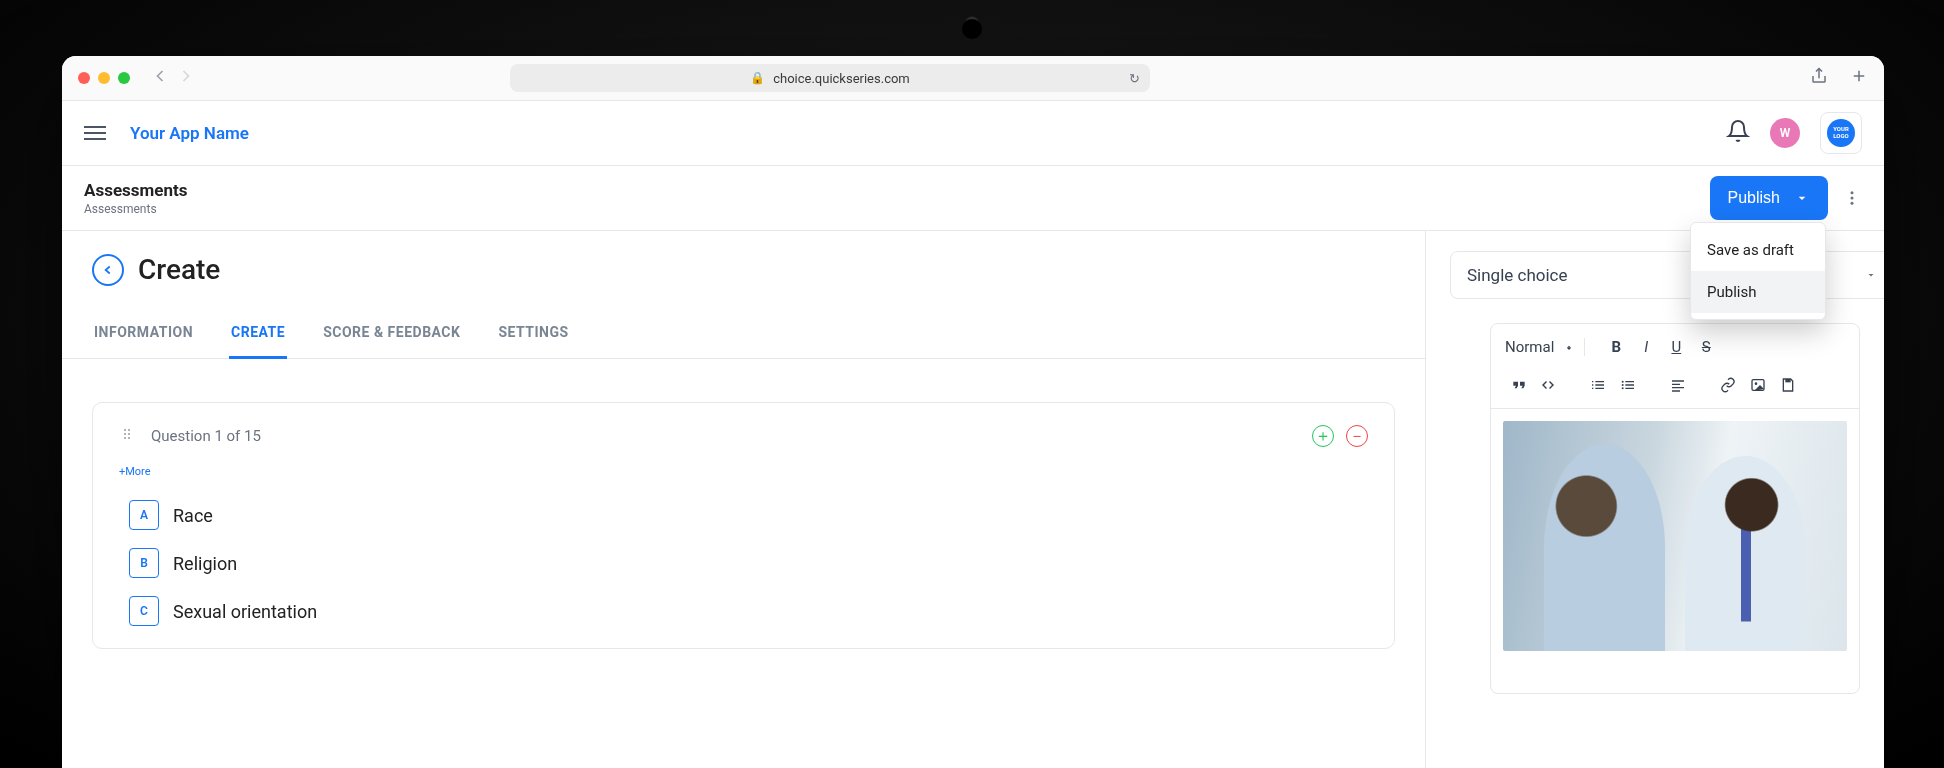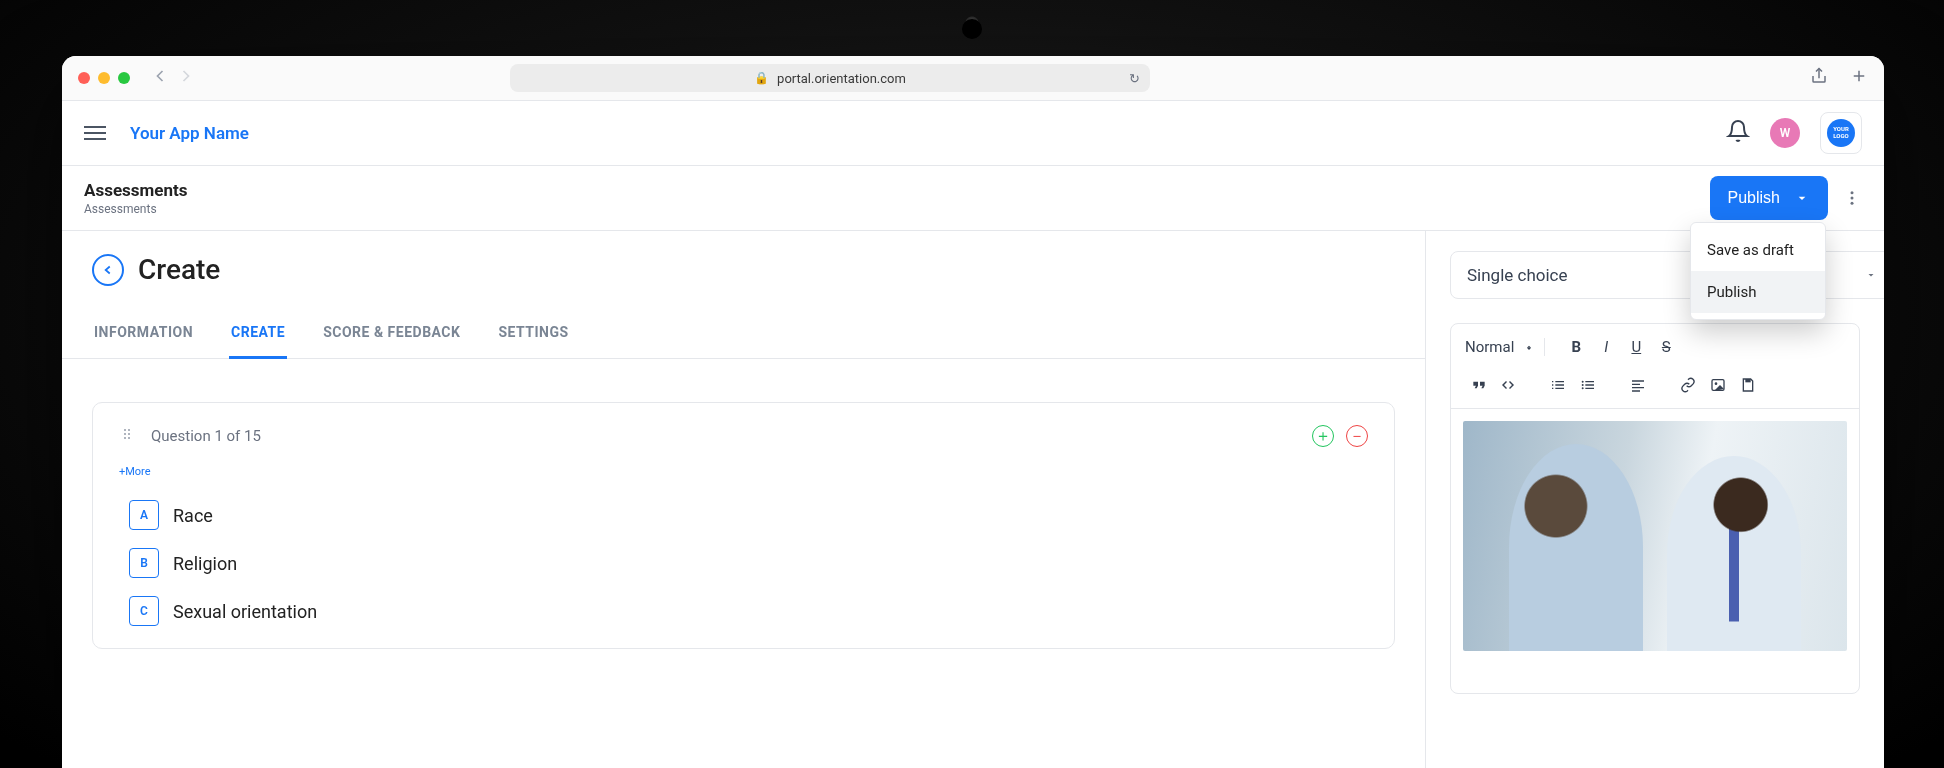--- a/index.html
+++ b/index.html
@@ -197,21 +197,21 @@
     display:flex;align-items:center;justify-content:space-between;
     padding:0 16px;font-size:17px;color:#374151;cursor:pointer;
     margin-bottom:24px;
   }
   .select svg{width:12px;height:12px;fill:#6b7280}
   .side-label{font-size:18px;font-weight:500;margin-bottom:10px}
   .side-label .req{color:#e11d48}
 
   
   .editor{
-    border:1px solid var(--border);border-radius:8px;overflow:hidden;
+    border:1px solid var(--border);border-radius:8px;overflow:hidden;margin-left:40px;
   }
   .toolbar{
     padding:10px 14px;border-bottom:1px solid var(--border);
     display:flex;flex-wrap:wrap;gap:6px 8px;align-items:center;
     font-size:15px;color:#374151;
   }
   .tool{width:26px;height:26px;display:flex;align-items:center;justify-content:center;cursor:pointer;border-radius:4px}
   .tool svg{width:16px;height:16px;fill:currentColor}
   .format-sel{display:flex;align-items:center;gap:10px;padding-right:10px;margin-right:10px;border-right:1px solid var(--border)}
   .format-sel svg.caret{width:10px;height:10px;fill:#374151}
@@ -250,21 +250,21 @@
     <div class="nav-arrows">
       <span><svg viewBox="0 0 24 24">
             <polyline points="15 18 9 12 15 6"></polyline>
           </svg></span>
       <span style="opacity:.4"><svg viewBox="0 0 24 24">
             <polyline points="9 18 15 12 9 6"></polyline>
           </svg></span>
     </div>
     <div class="urlbar">
       <span class="lock">🔒</span>
-      <span>portal.orientation.com</span>
+      <span>choice.quickseries.com</span>
       <span class="reload">↻</span>
     </div>
     <div class="titlebar-right">
       <span><svg viewBox="0 0 24 24">
             <path d="M4 12v7a1 1 0 001 1h14a1 1 0 001-1v-7"></path>
             <polyline points="16 6 12 2 8 6"></polyline>
             <line x1="12" y1="2" x2="12" y2="15"></line>
           </svg></span>
       <span><svg viewBox="0 0 24 24">
             <line x1="12" y1="5" x2="12" y2="19"></line>

